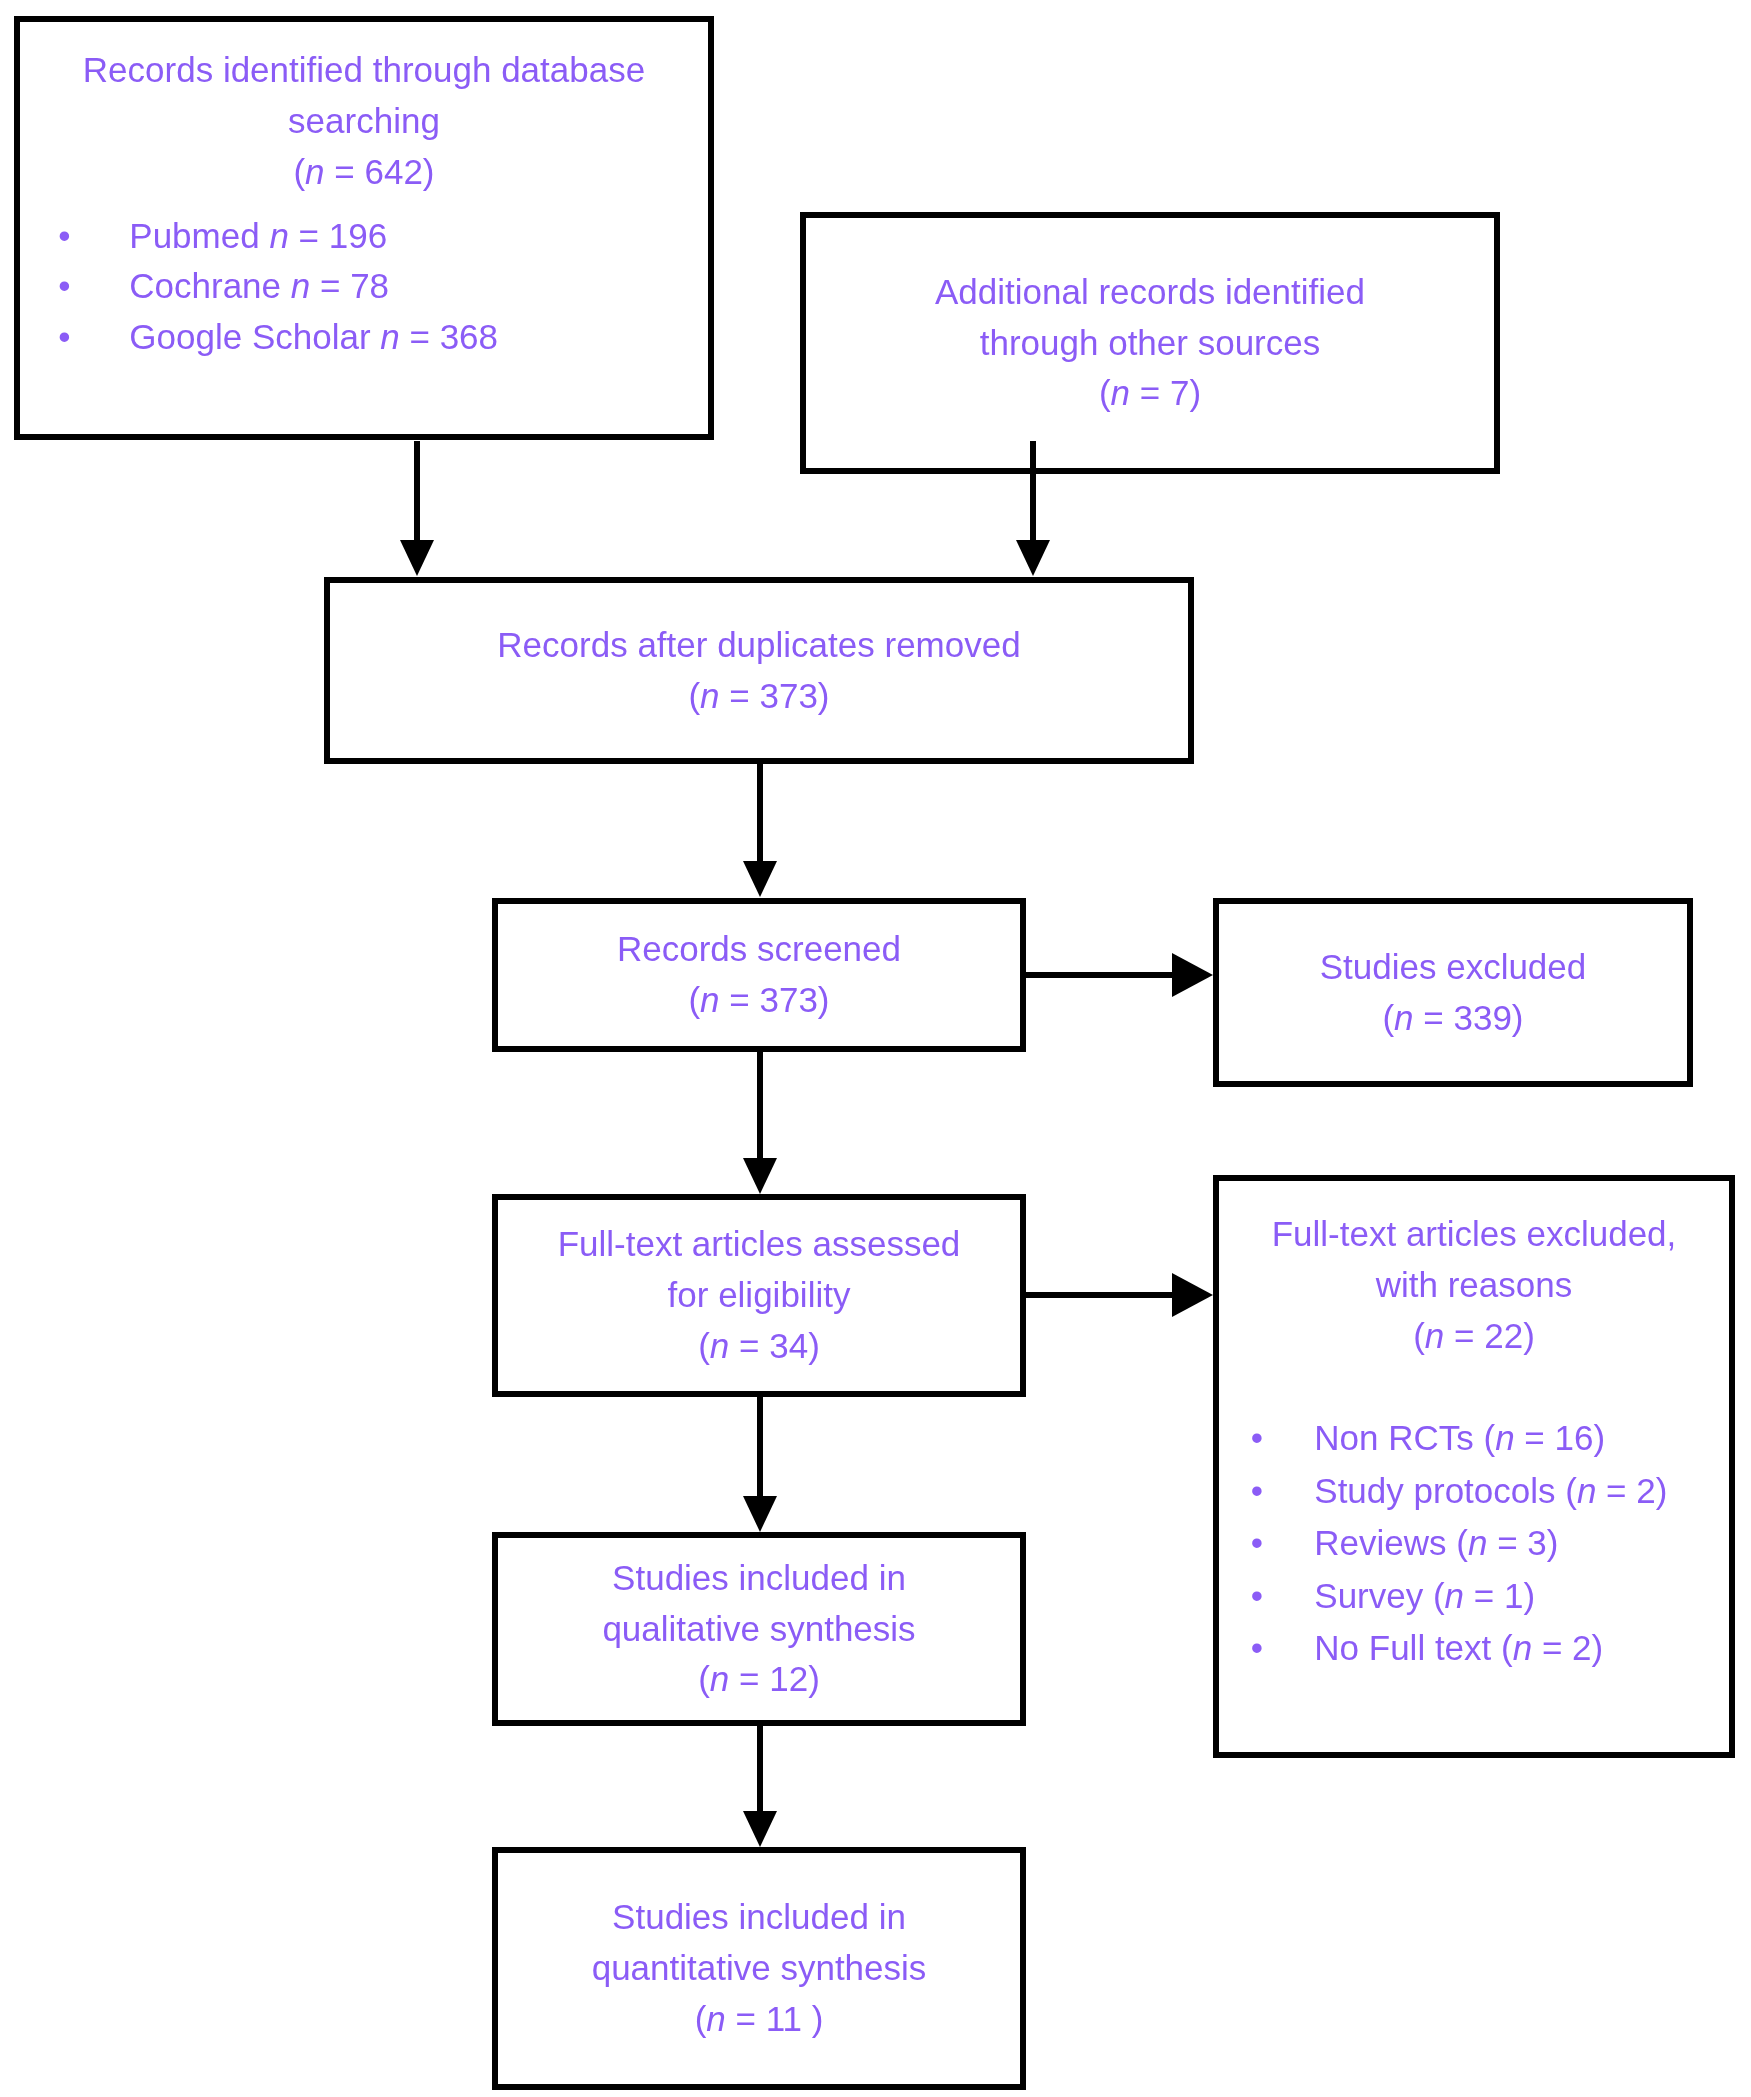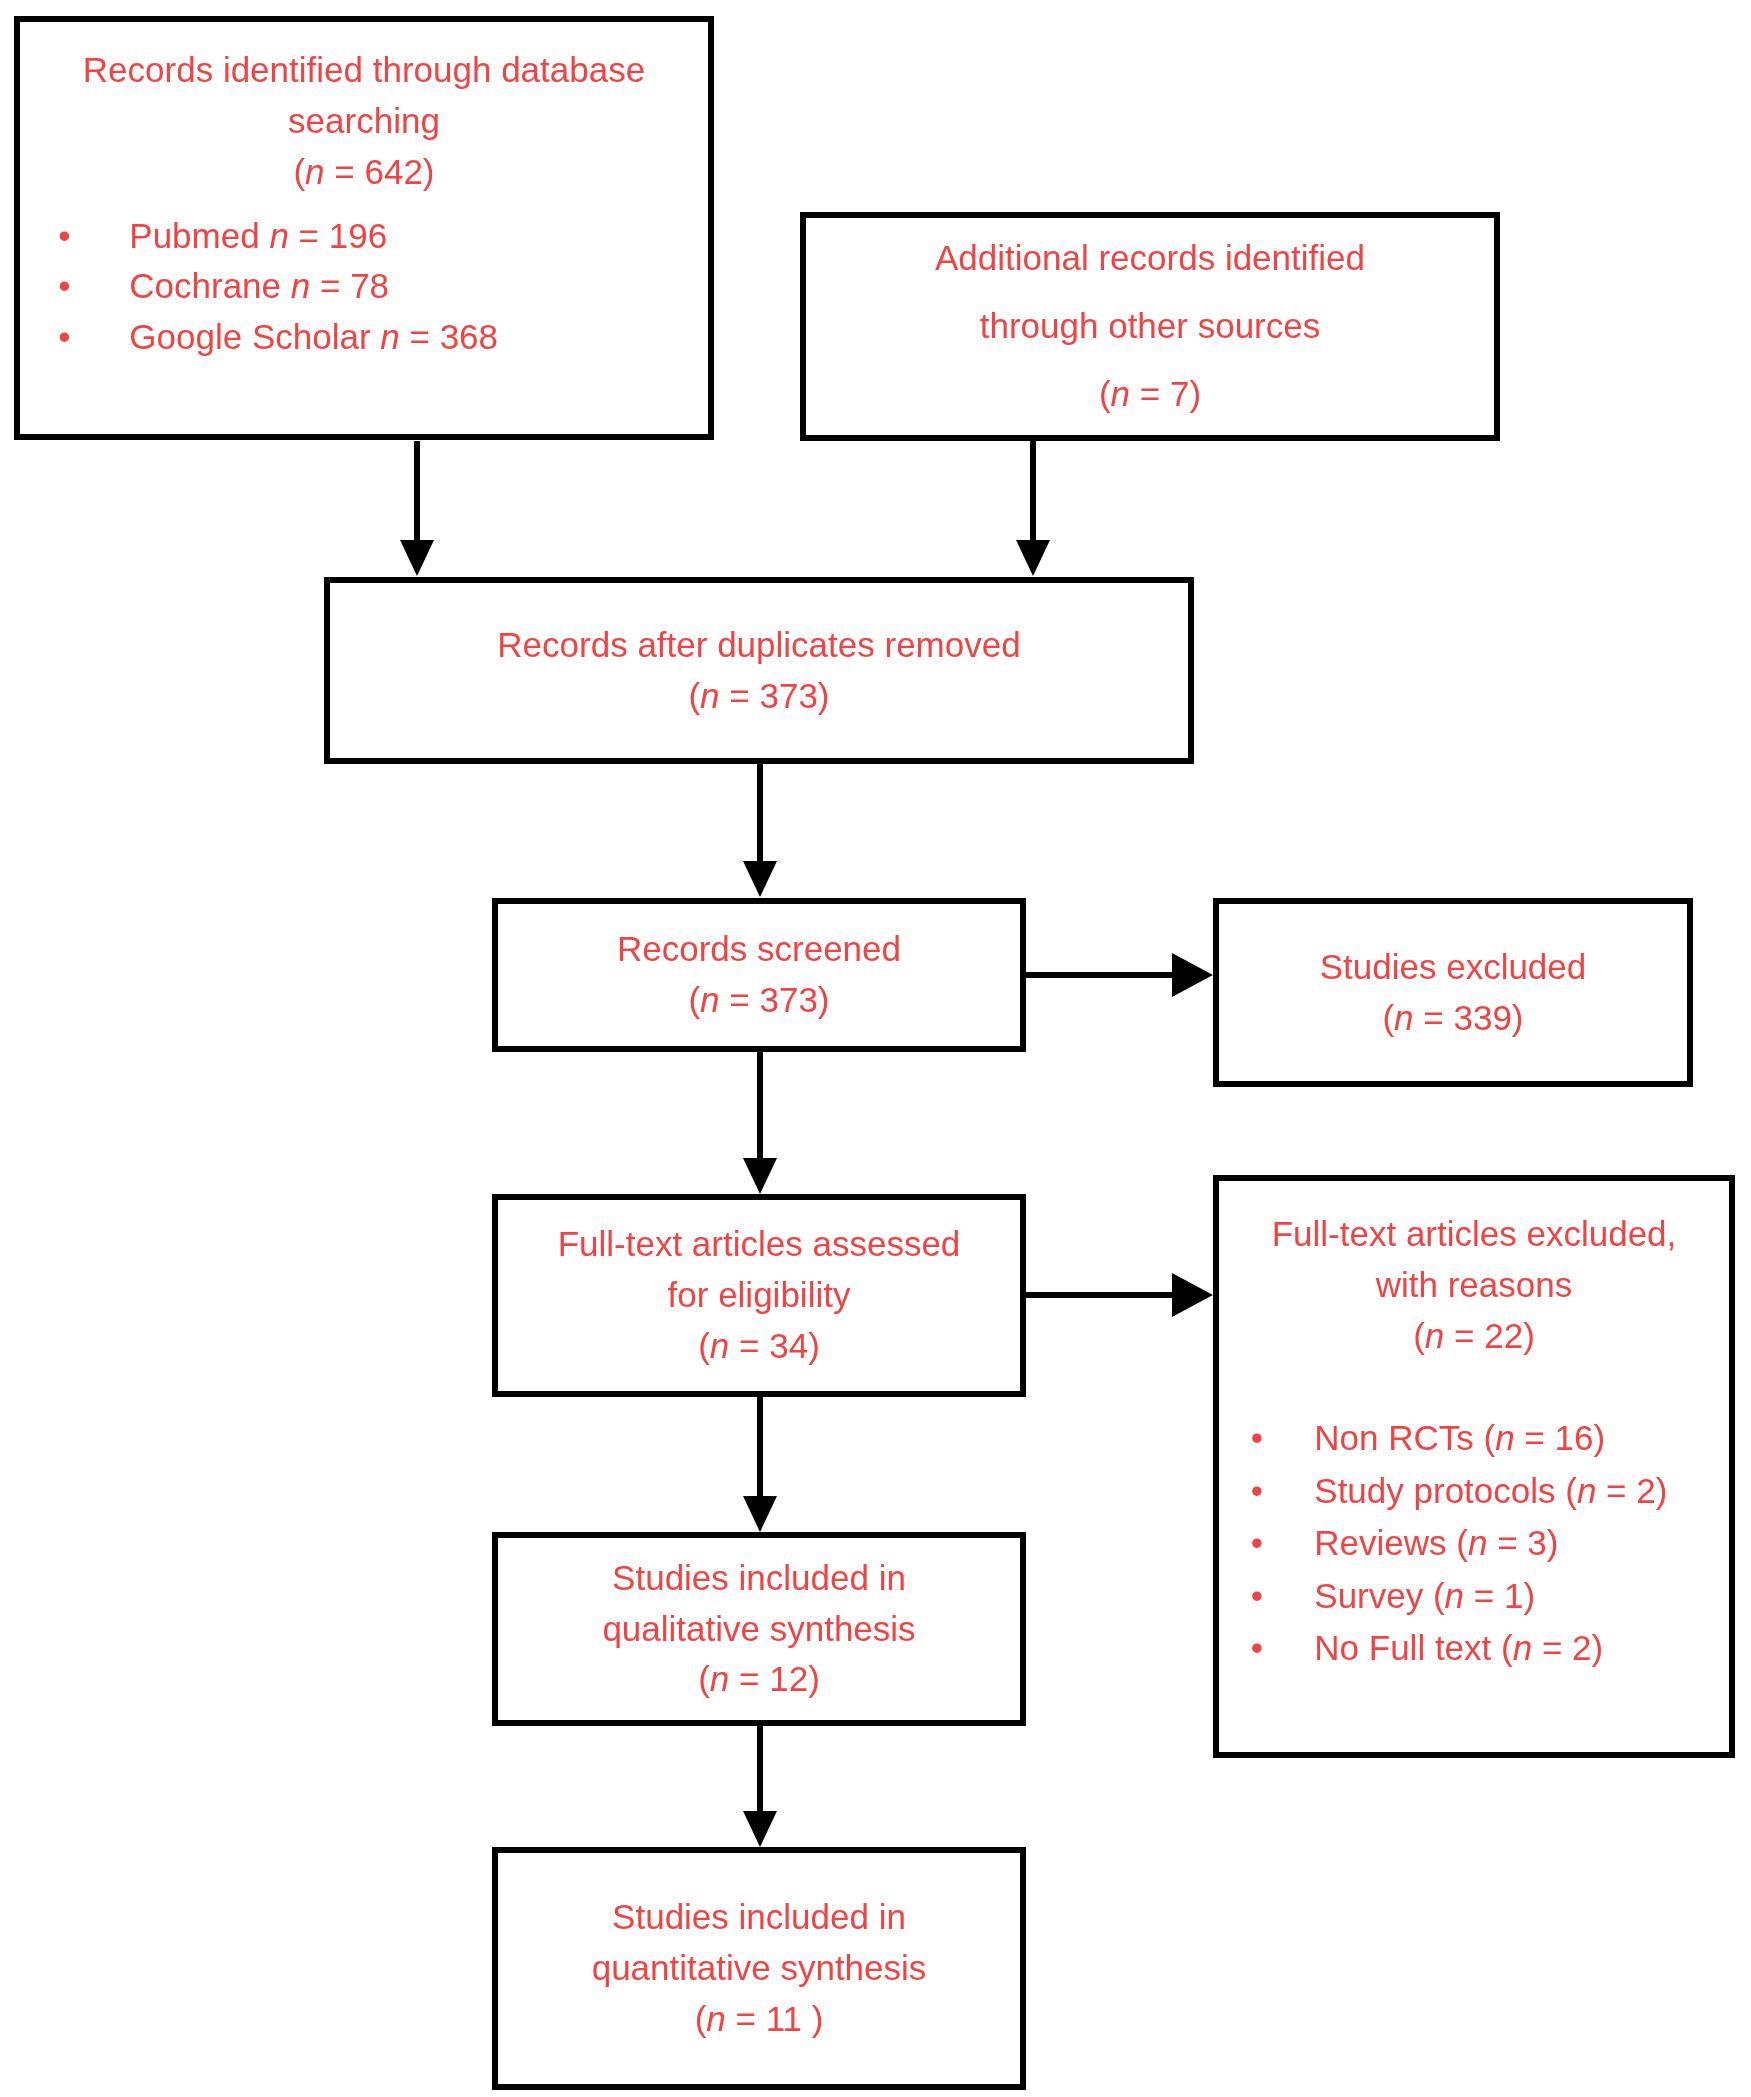--- a/index.html
+++ b/index.html
@@ -2,41 +2,41 @@
 <html style="font-size:7.5px"><head>
 <meta charset="utf-8">
 <style>
   * { box-sizing: border-box; margin: 0; padding: 0; }
   html, body { background: #ffffff; }
   .canvas {
     position: relative;
     width: 1751px;
     height: 2097px;
     background: #ffffff;
-    color: #ef4444;
+    color: #8b5cf6;
     font-family: "Liberation Sans", "DejaVu Sans", sans-serif;
     font-size: 35px;
     line-height: 1.45;
   }
   .box {
     position: absolute;
     border: 6px solid #000000;
     background: #ffffff;
     display: flex;
     flex-direction: column;
   }
   .box.center { justify-content: center; }
   .line { text-align: center; }
   ul.bullets { list-style: none; text-align: left; }
   ul.bullets li { position: relative; }
   ul.bullets li::before { content: "•"; position: absolute; }
 
   
   #box-identification { left: 14px;   top: 16.3px;   width: 700px; height: 424px;  padding: 23px 9.3px 0 9.3px; }
-  #box-additional     { left: 800px; top: 212px;  width: 700px; height: 229px; gap: 17px; }
+  #box-additional     { left: 800px; top: 212px;  width: 700px; height: 262px; }
   #box-dedup          { left: 324px;  top: 577px; width: 870px; height: 187px; }
   #box-screened       { left: 492px; top: 898px; width: 534px; height: 154px; }
   #box-excluded       { left: 1213px; top: 898px; width: 480px; height: 189px; }
   #box-fulltext       { left: 492px; top: 1194px; width: 534px; height: 203px; }
   #box-ft-excluded    { left: 1213px; top: 1175px; width: 522px; height: 583px; padding: 28px 9.3px 0 9.3px; }
   #box-qualitative    { left: 492px; top: 1532px; width: 534px; height: 194px; }
   #box-quantitative   { left: 492px; top: 1847px; width: 534px; height: 243px; }
 
   #box-identification ul.bullets { margin-top: 13px; }
   #box-identification ul.bullets li { padding-left: 100px; }

